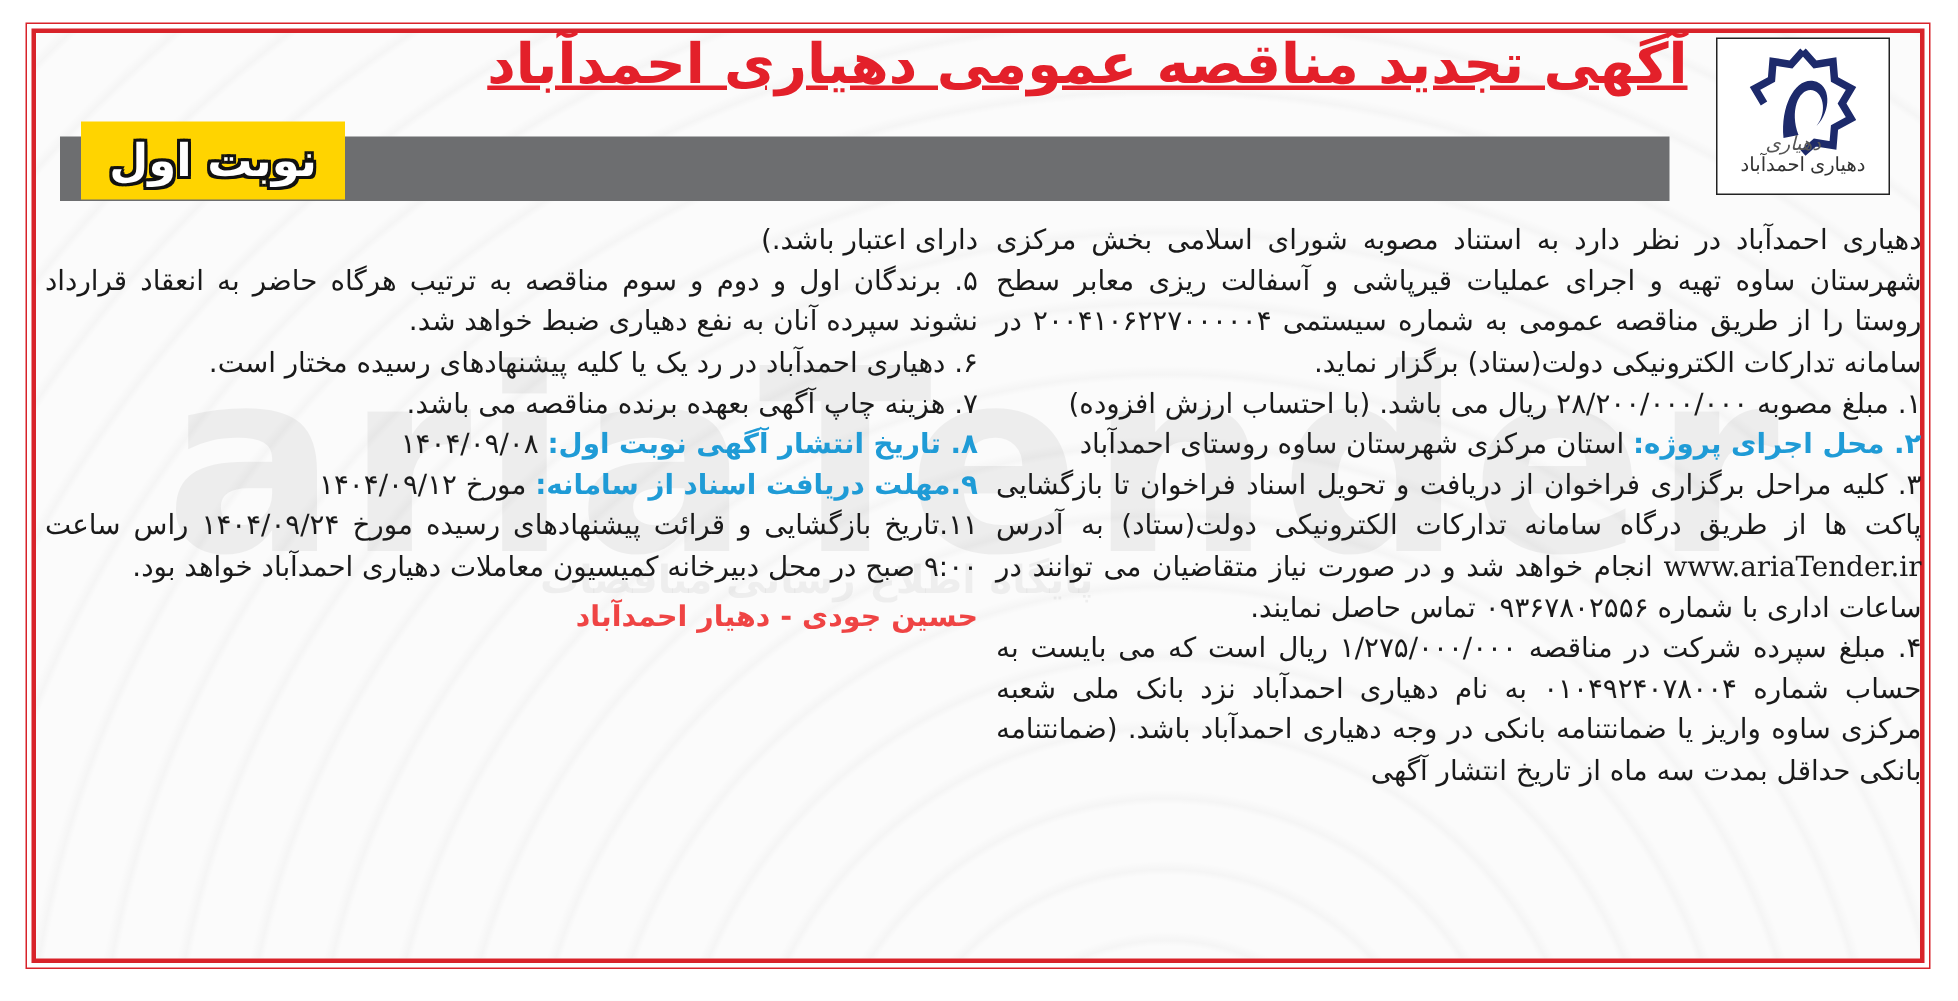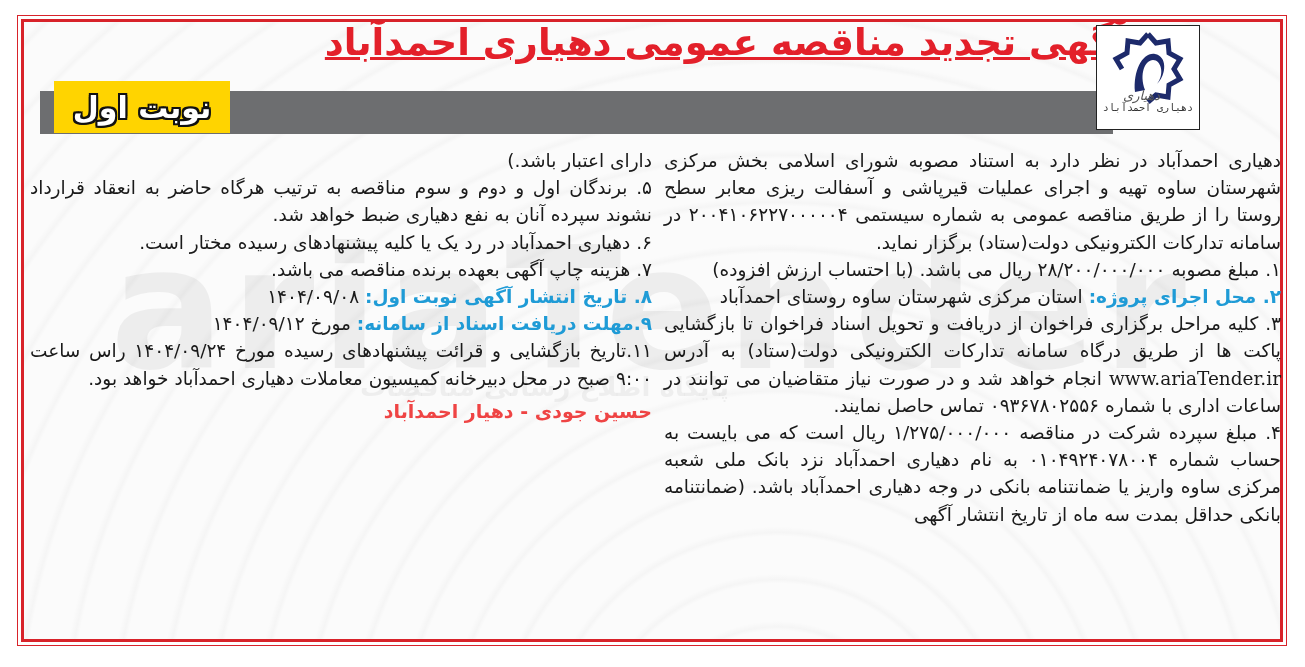--- a/index.html
+++ b/index.html
@@ -34,28 +34,28 @@
     .round-badge {
       position: absolute; left: 54px; top: 81px; width: 176px; height: 52px;
       background: #ffd400;
       display: flex; align-items: center; justify-content: center;
       direction: rtl;
       font-weight: bold; font-size: 30px; color: #ffffff;
       text-shadow: -2px -2px 0 #111, 2px -2px 0 #111, -2px 2px 0 #111, 2px 2px 0 #111, 0 2px 0 #111, 0 -2px 0 #111, 2px 0 0 #111, -2px 0 0 #111;
       font-family: "DejaVu Sans", sans-serif;
     }
     .logo-box {
-      position: absolute; left: 1096px; top: 25px; width: 104px; height: 105px;
+      position: absolute; left: 1144px; top: 25px; width: 116px; height: 105px;
       border: 1.5px solid #222; background: #fff; box-sizing: border-box;
       display: flex; flex-direction: column; align-items: center;
     }
     .logo-box svg { margin-top: 4px; }
     .logo-caption {
-      font-size: 10px; color: #333; direction: rtl; margin-top: -2px;
-      font-family: Liberation Mono, monospace;
+      font-size: 13px; color: #333; direction: rtl; margin-top: -2px;
+      font-family: Liberation Serif, serif;
     }
     .col {
       position: absolute; top: 147px; direction: rtl; text-align: justify;
       font-size: 18.5px; line-height: 27.2px; color: #1a1a1a;
       font-family: "DejaVu Sans", sans-serif;
     }
     .col p { margin: 0; }
     .col-right { left: 664px; width: 617px; }
     .col-left { left: 30px; width: 622px; }
     .blue { color: #1f9bd6; font-weight: bold; }

